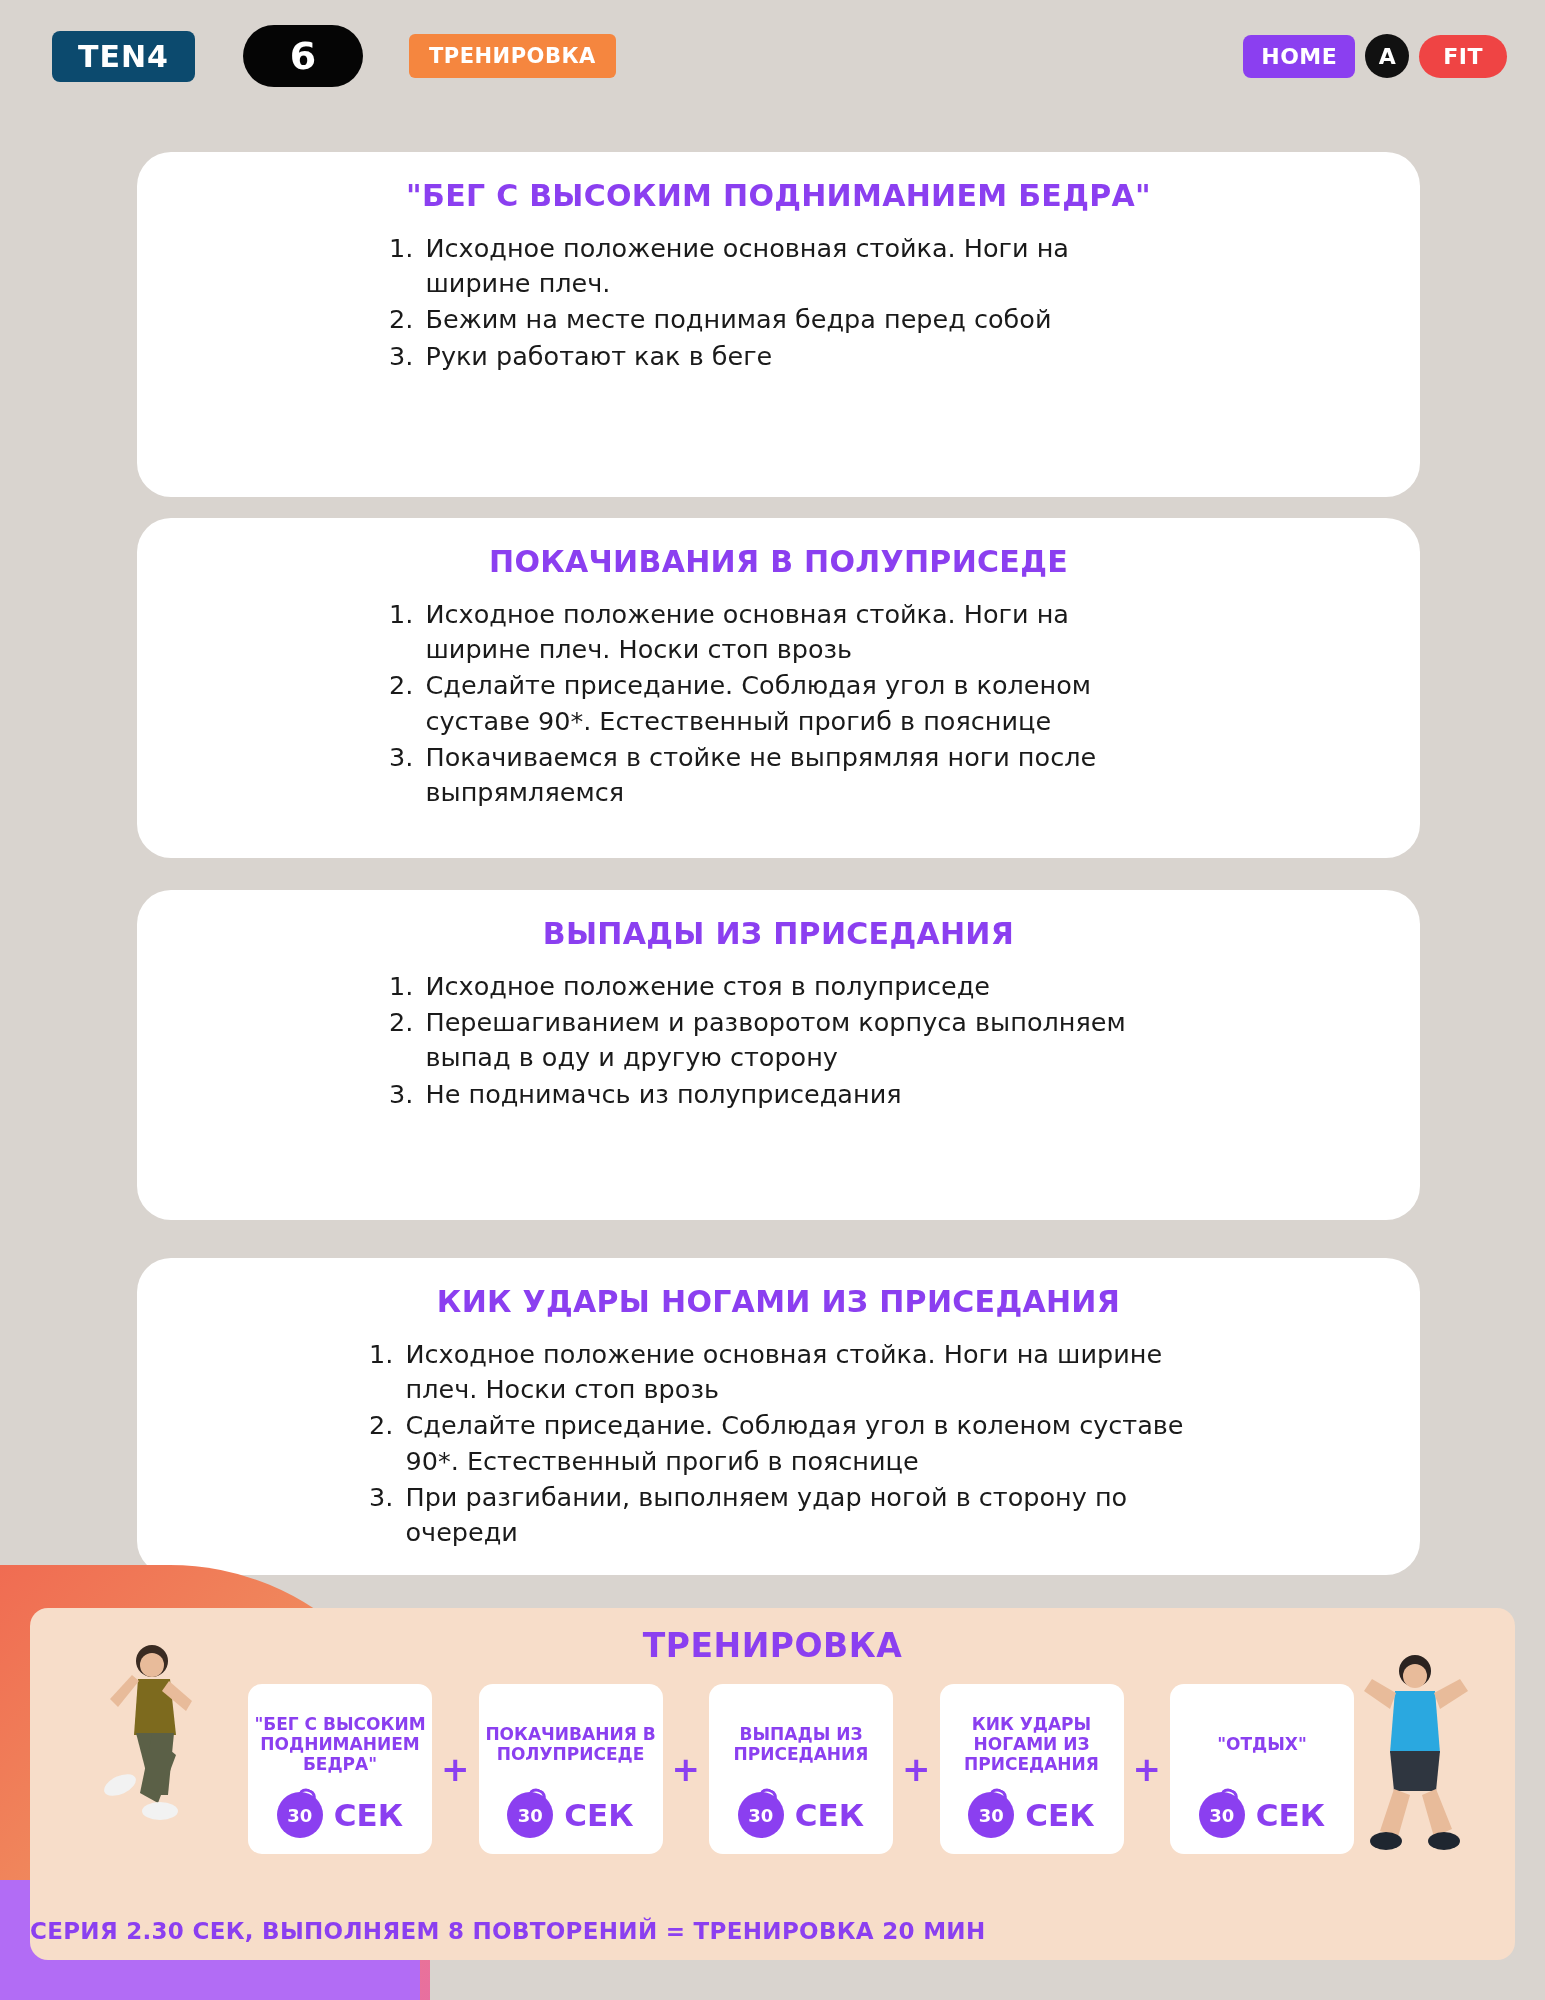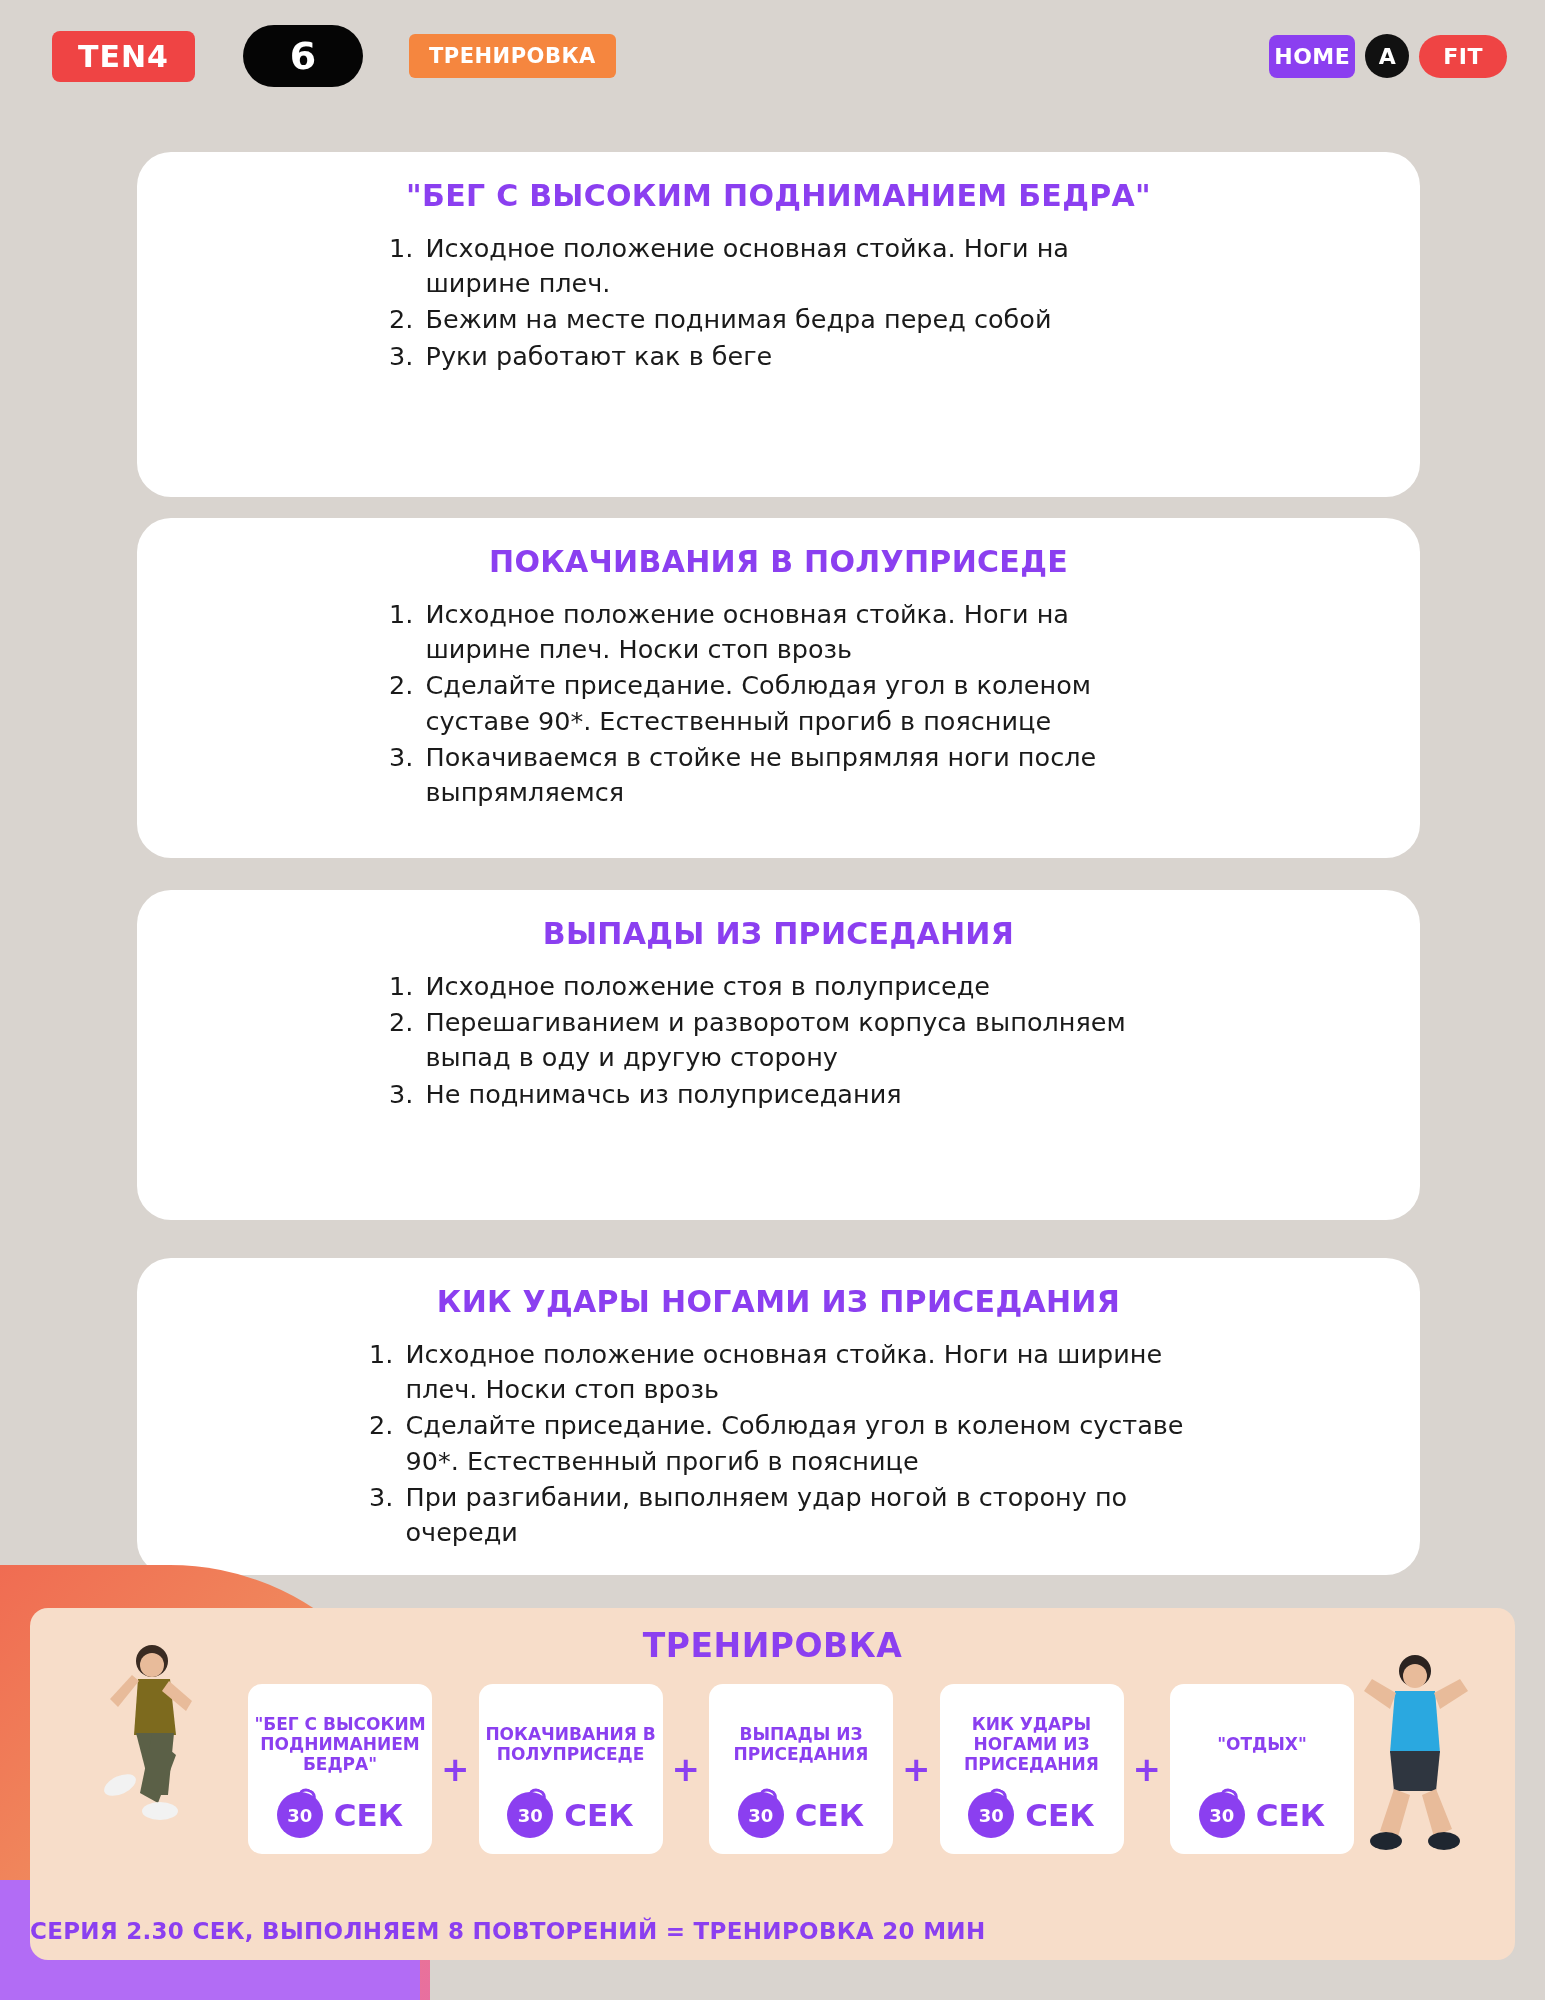--- a/index.html
+++ b/index.html
@@ -14,21 +14,21 @@
   
   .header {
     position: absolute;
     top: 0; left: 0; right: 0;
     height: 112px;
     display: flex;
     align-items: center;
     padding: 0 38px;
   }
   .brand-badge {
-    background: #ef4444;
+    background: #0c4a6e;
     color: #ffffff;
     font-weight: bold;
     font-size: 30px;
     letter-spacing: 1px;
     padding: 8px 26px;
     border-radius: 8px;
     margin-left: 14px;
   }
   .num-badge {
     background: #050505;
@@ -57,21 +57,21 @@
     margin-left: auto;
     display: flex;
     align-items: center;
     gap: 10px;
   }
   .pill-home {
     background: #8b3ff0;
     color: #ffffff;
     font-weight: bold;
     font-size: 22px;
-    padding: 9px 5px;
+    padding: 9px 18px;
     border-radius: 8px;
     letter-spacing: .5px;
   }
   .circle-a {
     background: #111111;
     color: #ffffff;
     width: 44px; height: 44px;
     border-radius: 50%;
     font-weight: bold;
     font-size: 22px;

